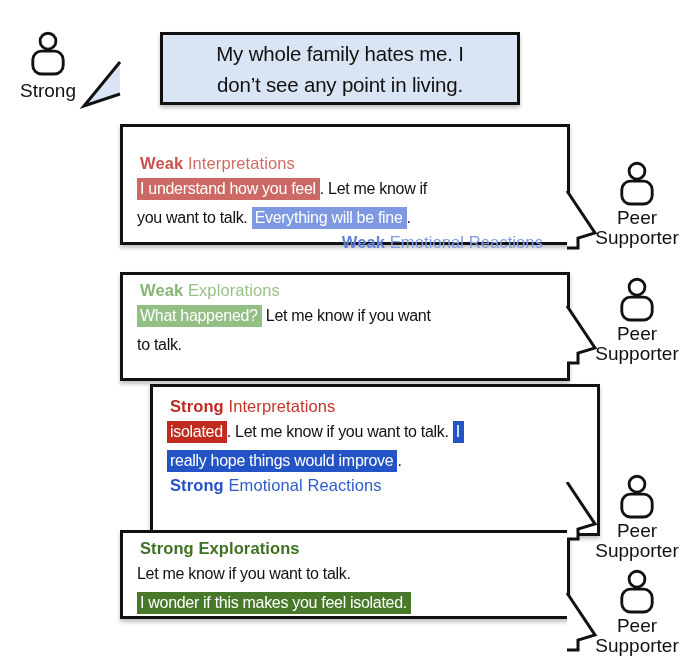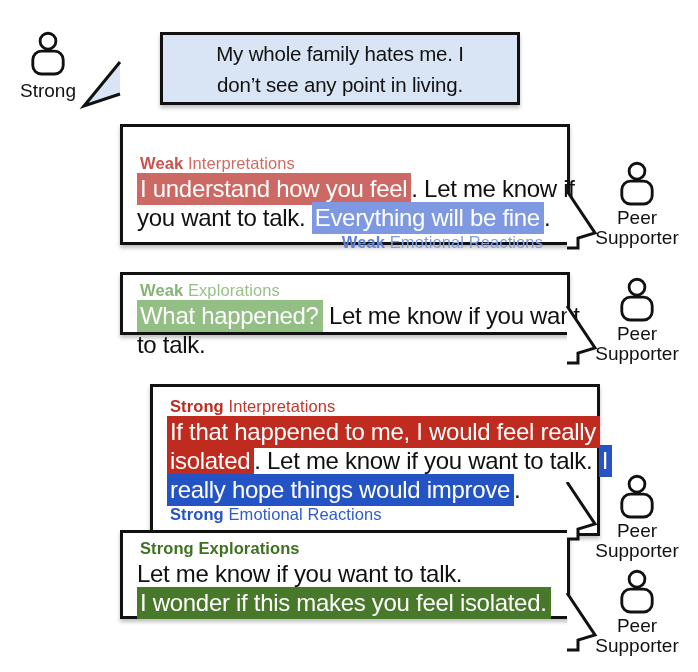--- a/index.html
+++ b/index.html
@@ -34,37 +34,37 @@
   .tail{position:absolute;z-index:3;pointer-events:none;}
   .tail-seeker{left:76px;top:56px;}
   
   .bubble{
     position:absolute;left:120px;width:450px;background:#fff;
     border:3px solid var(--outline);box-sizing:border-box;
     padding:9px 12px 6px 14px;display:flex;flex-direction:column;
     box-shadow:0 3px 4px rgba(0,0,0,0.25);
   }
   .b1{top:124px;height:121px;padding-top:26px;}
-  .b2{top:272px;height:63px;padding-top:5px;}
+  .b2{top:272px;height:109px;padding-top:5px;}
   .b3{top:384px;height:152px;margin-left:30px;}
   .b4{top:530px;height:89px;padding-top:5px;}
   .t1{left:564px;top:191px;}
   .t2{left:564px;top:306px;}
   .t3{left:564px;top:482px;}
   .t4{left:564px;top:593px;}
   .cat-label{font-size:16.5px;line-height:21px;letter-spacing:0.1px;padding-left:3px;white-space:nowrap;}
   .cat-label .b{font-weight:700;}
   .cat-label.align-right{text-align:right;padding-right:12px;}
   .lbl-weak-red .b{color:#C9534E;}   .lbl-weak-red .r{color:#D06B64;}
   .lbl-weak-blue .b{color:#5F82DC;}  .lbl-weak-blue .r{color:#7F9BE4;}
   .lbl-weak-green .b{color:#85B574;} .lbl-weak-green .r{color:#98C189;}
   .lbl-strong-red .b{color:#BE2A1F;} .lbl-strong-red .r{color:#C5352A;}
   .lbl-strong-blue .b{color:#2453C6;}.lbl-strong-blue .r{color:#2E5CCC;}
   .lbl-strong-green .b{color:#3E7121;}.lbl-strong-green .r{color:#3E7121;font-weight:700;}
-  .msg-line{font-size:24px;line-height:29px;letter-spacing:-0.3px;white-space:nowrap;}
+  .msg-line{font-size:16px;line-height:29px;letter-spacing:-0.3px;white-space:nowrap;}
   .hl{color:#ffffff;padding:2px 4px 3px 3px;}
   .hl-weak-red{background:var(--wr);}
   .hl-weak-blue{background:var(--wb);text-align:right;}
   .hl-weak-green{background:var(--wg);}
   .hl-strong-red{background:var(--sr);}
   .hl-strong-blue{background:var(--sb);}
   .hl-strong-green{background:var(--sg);}
 </style>
 </head>
 <body>
@@ -122,21 +122,20 @@
           <svg width="38" height="48" viewBox="0 0 40 48">
             <rect x="4" y="21" width="32" height="24" rx="9" fill="#fff" stroke="#111" stroke-width="3"></rect>
             <circle cx="20" cy="10.5" r="8.3" fill="#fff" stroke="#111" stroke-width="3"></circle>
           </svg>
         </span>
         <div class="person-label" style="margin-top: 0px;">Peer</div>
         <div class="person-label" style="margin-top: 0px;">Supporter</div>
       </div>
       <div class="bubble b3">
         <div class="cat-label lbl-strong-red"><span class="b">Strong</span><span class="r"> Interpretations</span></div>
-        <div class="msg-line"><span class="hl hl-strong-red">If that happened to me, I would feel really</span></div>
         <div class="msg-line"><span class="hl hl-strong-red">isolated</span><span>. Let me know if you want to talk. </span><span class="hl hl-strong-blue">I</span></div>
         <div class="msg-line"><span class="hl hl-strong-blue">really hope things would improve</span><span>.</span></div>
         <div class="cat-label lbl-strong-blue"><span class="b">Strong</span><span class="r"> Emotional Reactions</span></div>
       </div>
       <svg class="tail t3" width="36" height="62" viewBox="0 0 36 62">
         <path d="M3,0 L31,42 L14,47 L14,57 L3,57" fill="#ffffff" stroke="#111" stroke-width="3" stroke-linejoin="miter"></path>
       </svg>
       <div class="person-group g3">
         <span>
           <svg width="38" height="48" viewBox="0 0 40 48">

